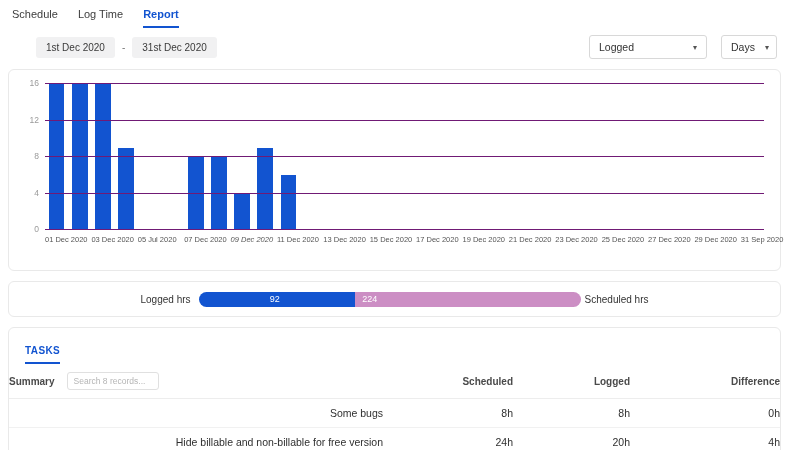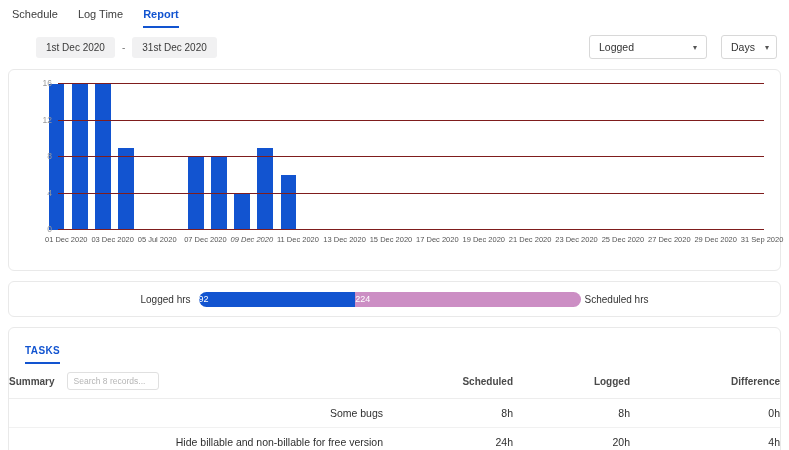--- a/index.html
+++ b/index.html
@@ -40,42 +40,42 @@
 
   
   .panel {
     border: 1px solid #e9e9e9; border-radius: 6px; background: #fff;
     margin: 2px 8px 10px 8px;
   }
 
   
   .chart-panel { height: 202px; padding: 14px 12px 6px 10px; }
   .plot-area { position: relative; height: 146px; margin-left: 26px; margin-right: 4px; }
-  .gridline { position: absolute; left: 13px; right: 0; height: 1px; background: #7f1d1d; }
+  .gridline { position: absolute; left: 0; right: 0; height: 1px; background: #701a75; }
   .ytick {
     position: absolute; left: -28px; top: -5px; width: 22px;
     text-align: right; font-size: 8.5px; color: #9a9a9a;
   }
   .bars-layer { position: absolute; left: 0; right: 0; top: 0; bottom: 0; display: flex; align-items: flex-end; }
   .slot { flex: 1; display: flex; justify-content: center; align-items: flex-end; height: 100%; }
   .bar { width: 68%; border-radius: 0; }
   .x-axis { position: relative; height: 14px; margin-left: 26px; margin-right: 4px; margin-top: 5px; }
   .x-axis span { position: absolute; top: 0; font-size: 7.5px; color: #555; white-space: nowrap; }
 
   
   .progress-panel {
     height: 36px; display: flex; align-items: center; justify-content: center;
   }
   .progress-label { font-size: 10px; color: #333; }
   .progress-label.left { margin-right: 8px; }
   .progress-label.right { margin-left: 4px; }
   .progress-bar { width: 382px; height: 15px; border-radius: 8px; overflow: hidden; display: flex; }
   .seg { display: flex; align-items: center; font-size: 9px; color: #fff; }
-  .seg.logged { justify-content: flex-start; padding-right: 4px; }
-  .seg.scheduled { flex: 1; justify-content: flex-start; padding-left: 0; }
+  .seg.logged { justify-content: center; padding-right: 4px; }
+  .seg.scheduled { flex: 1; justify-content: flex-start; padding-left: 7px; }
 
   
   .tasks-panel { padding-top: 12px; margin-bottom: 0; }
   .tasks-title {
     display: inline-block; margin-left: 16px; font-size: 10px; font-weight: bold;
     letter-spacing: 0.4px; color: #1254d0; padding-bottom: 6px;
     border-bottom: 2px solid #1254d0; cursor: pointer;
   }
   table.tasks { width: 100%; border-collapse: collapse; }
   table.tasks th {

